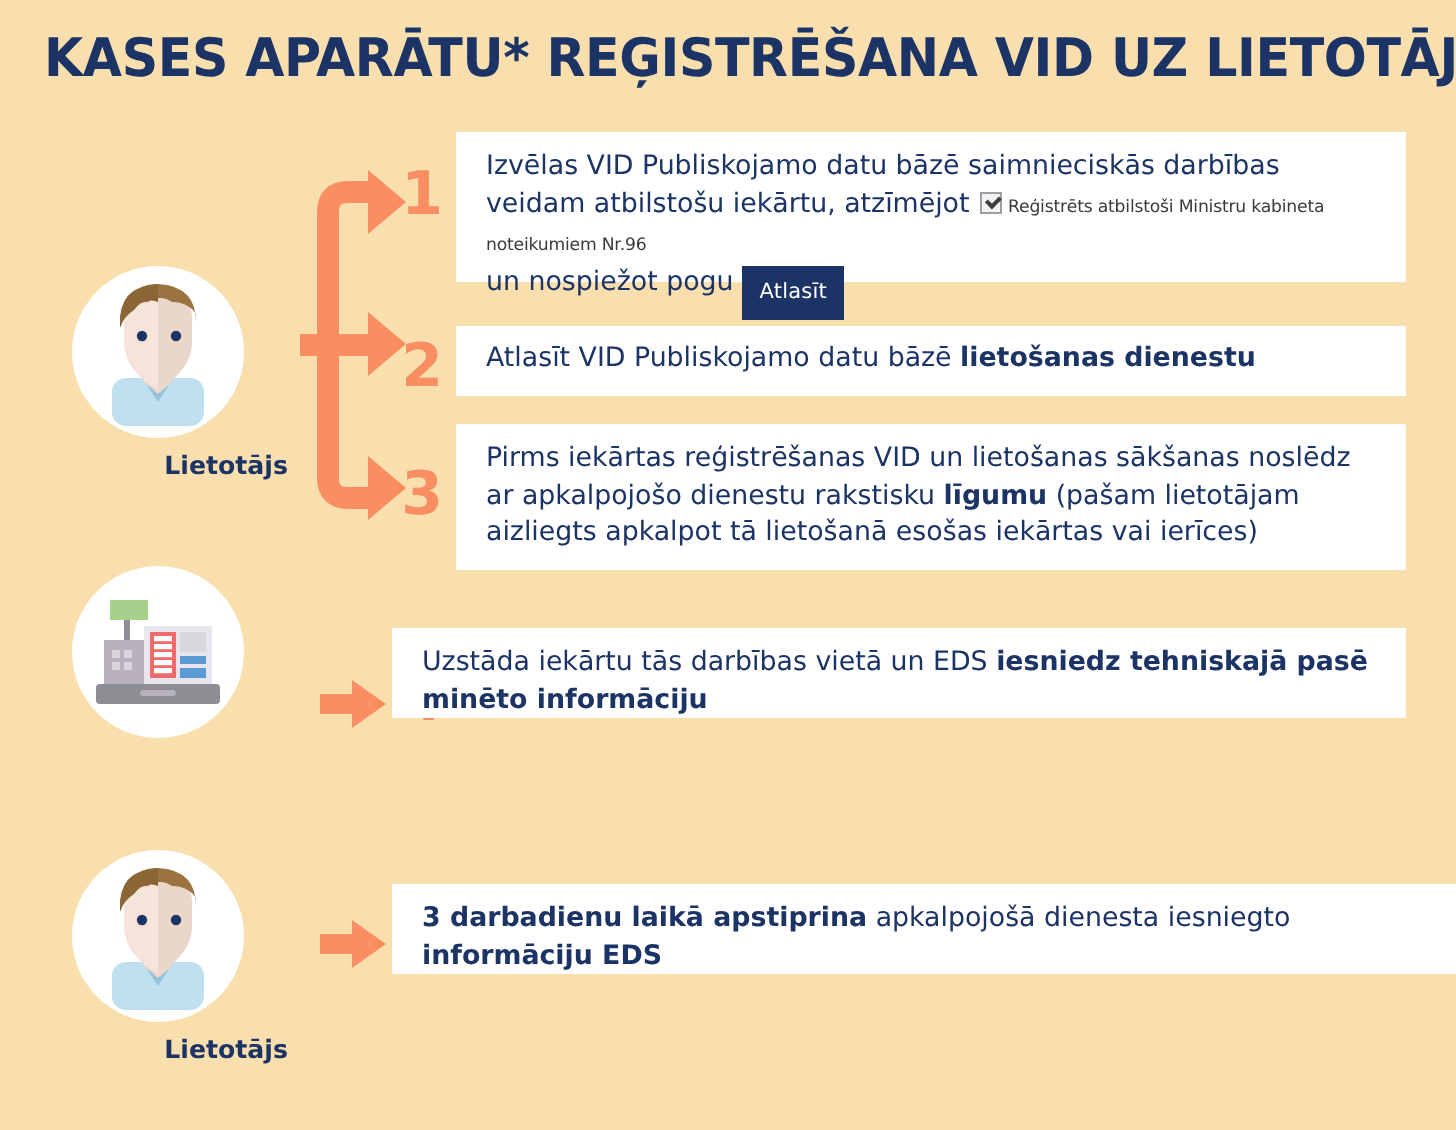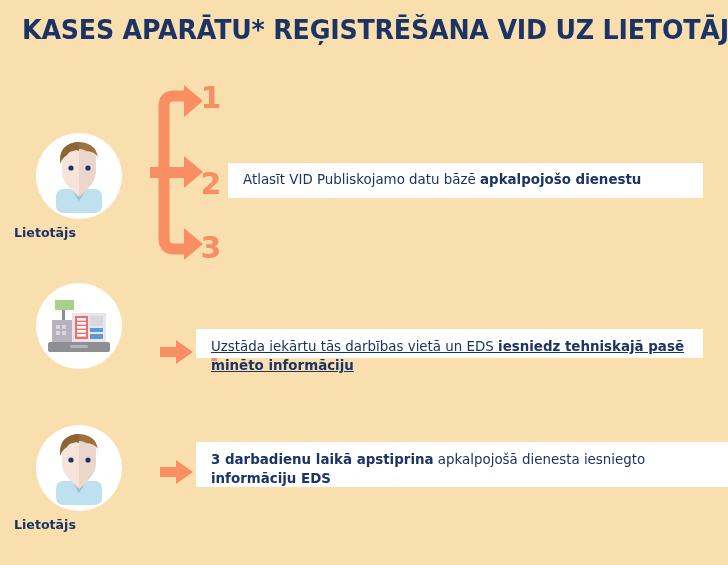--- a/index.html
+++ b/index.html
@@ -40,21 +40,21 @@
     font-size: 13.4px;
     line-height: 18.6px;
     box-sizing: border-box;
     padding: 9px 12px 9px 15px;
   }
   .box b { font-weight: bold; }
 
   #box1 { left: 228px; top: 66px;  width: 475px; height: 75px; }
   #box2 { left: 228px; top: 163px; width: 475px; height: 35px; padding-top: 8px;}
   #box3 { left: 228px; top: 212px; width: 475px; height: 73px; }
-  #box4 { left: 196px; top: 329px; width: 507px; height: 29px; text-decoration: underline; }
+  #box4 { left: 196px; top: 314px; width: 507px; height: 45px; }
   #box5 { left: 196px; top: 442px; width: 548px; height: 45px; }
 
   
   .chk {
     display: inline-block;
     width: 11px; height: 11px;
     border: 1px solid #9aa0a6;
     background: #f2f2f2;
     vertical-align: -1px;
     position: relative;
@@ -105,21 +105,21 @@
   
   .arrowsvg { position: absolute; }
   #branch-arrow { left: 150px; top: 80px; }
   #arrow4 { left: 160px; top: 339px; }
   #arrow5 { left: 160px; top: 459px; }
 
   
   .actor {
     position: absolute;
     width: 130px;
-    text-align: left;
+    text-align: right;
   }
   .actor .disc {
     width: 86px; height: 86px;
     margin: 0 auto;
     border-radius: 50%;
     background: #FFFFFF;
     position: relative;
     overflow: hidden;
   }
   .actor .caption {
@@ -173,24 +173,28 @@
     <rect x="0" y="8" width="20" height="10" fill="#F98E62"></rect>
     <path d="M16 1 L33 13 L16 25 Z" fill="#F98E62"></path>
   </svg>
 
   <div class="stepnum" id="num1">1</div>
   <div class="stepnum" id="num2">2</div>
   <div class="stepnum" id="num3">3</div>
   <div class="stepnum" id="num4">4</div>
   <div class="stepnum" id="num5">5</div>
 
-
-  <div class="box" id="box2"><span>Atlasīt VID Publiskojamo datu bāzē </span><b>apkalpojošo dienestu</b>
-  </div>
-
+  <div class="box" id="box1"><span>Izvēlas VID Publiskojamo datu bāzē saimnieciskās darbības veidam atbilstošu iekārtu, atzīmējot </span><span class="chk"></span><span class="chk-label">Reģistrēts atbilstoši Ministru kabineta noteikumiem Nr.96</span><br><span>un nospiežot pogu</span><span class="btn-atlasit">Atlasīt</span>
+  </div>
+
+  <div class="box" id="box2"><span>Atlasīt VID Publiskojamo datu bāzē </span><b>lietošanas dienestu</b>
+  </div>
+
+  <div class="box" id="box3"><span>Pirms iekārtas reģistrēšanas VID un lietošanas sākšanas noslēdz ar apkalpojošo dienestu rakstisku </span><b>līgumu</b><span> (pašam lietotājam aizliegts apkalpot tā lietošanā esošas iekārtas vai ierīces)</span>
+  </div>
 
   <div class="box" id="box4"><span>Uzstāda iekārtu tās darbības vietā un EDS </span><b>iesniedz tehniskajā pasē minēto informāciju</b>
   </div>
 
   <div class="box" id="box5"><b>3 darbadienu laikā apstiprina</b><span> apkalpojošā dienesta iesniegto </span><b>informāciju EDS</b>
   </div>
 
   <div class="actor" id="actor1">
     <div class="disc">
       <svg width="86" height="86" viewBox="0 0 86 86">

